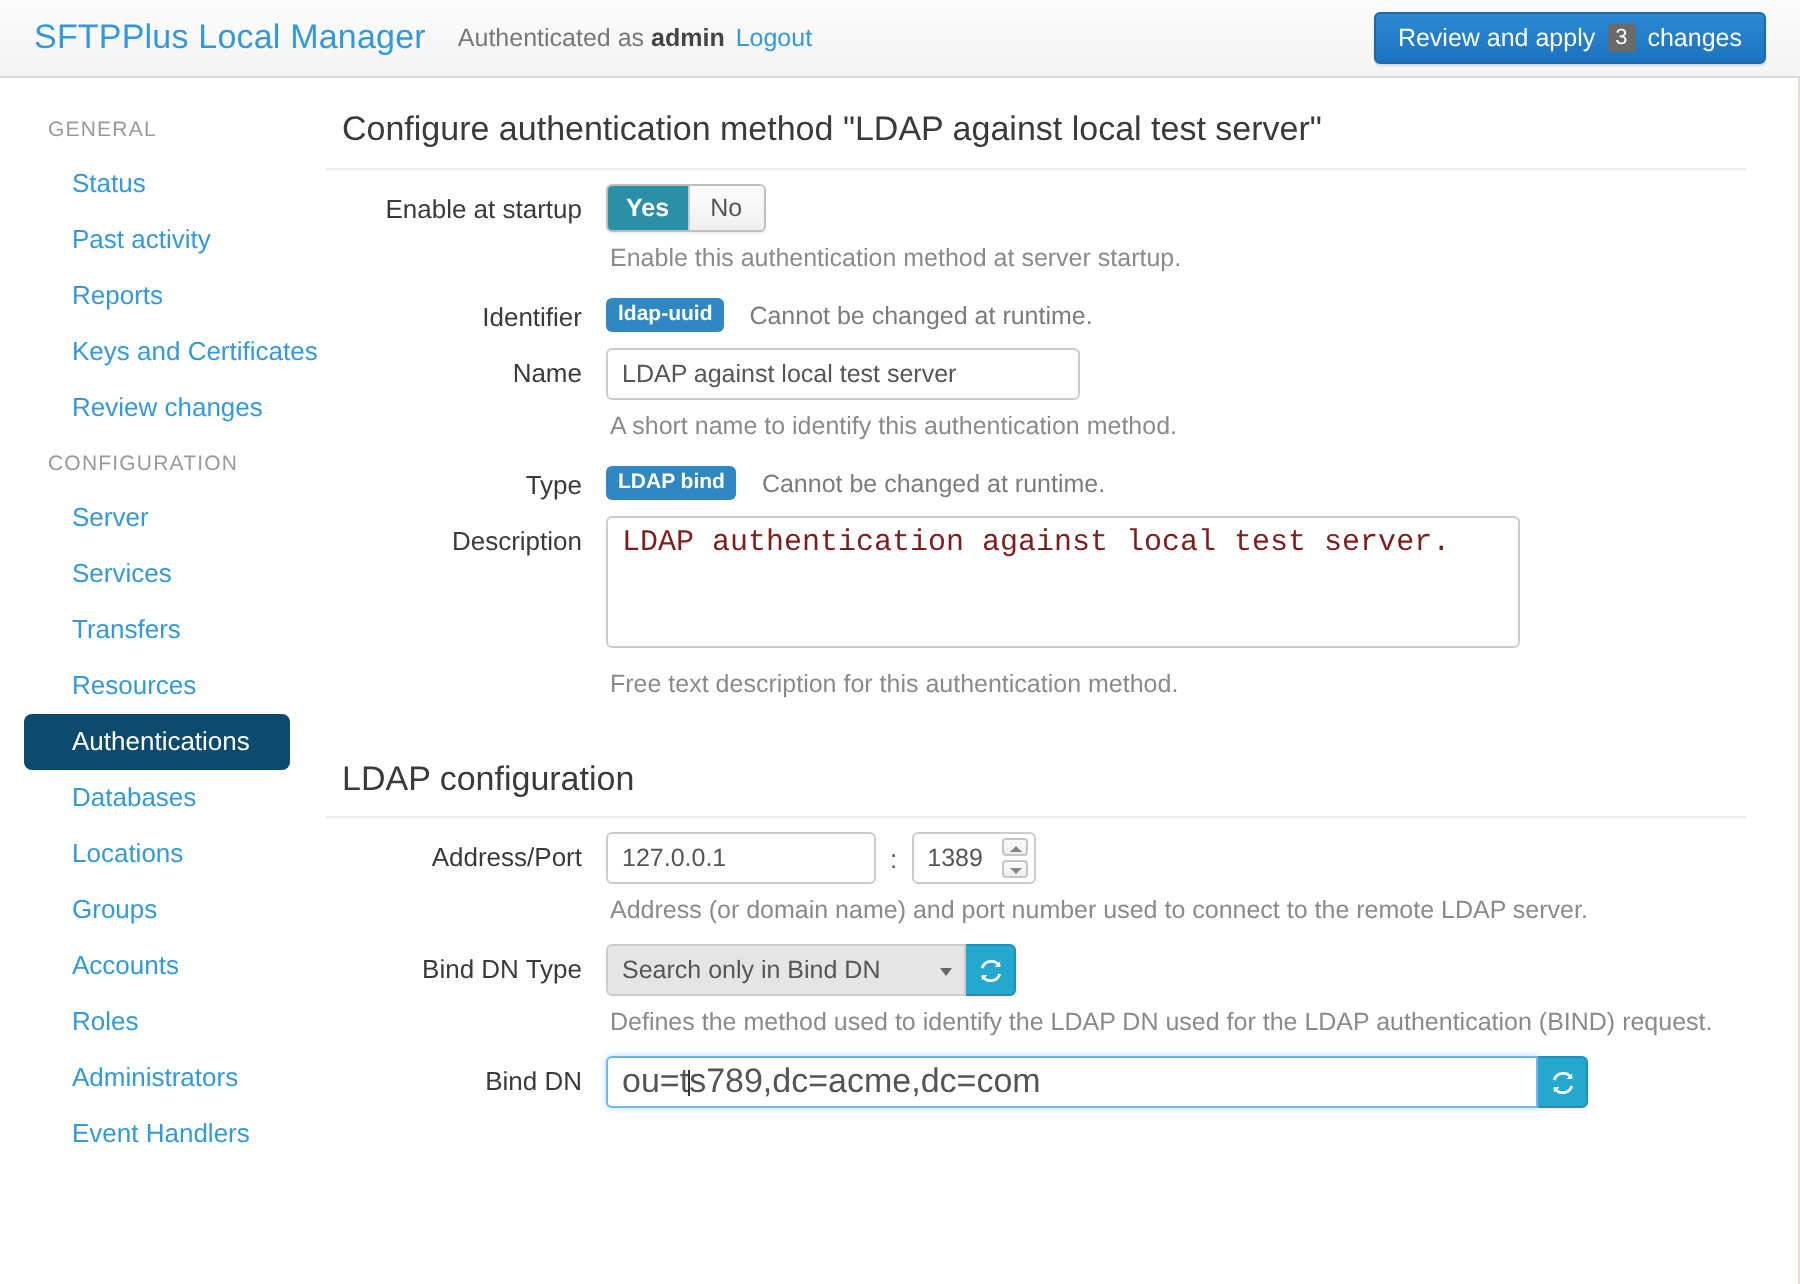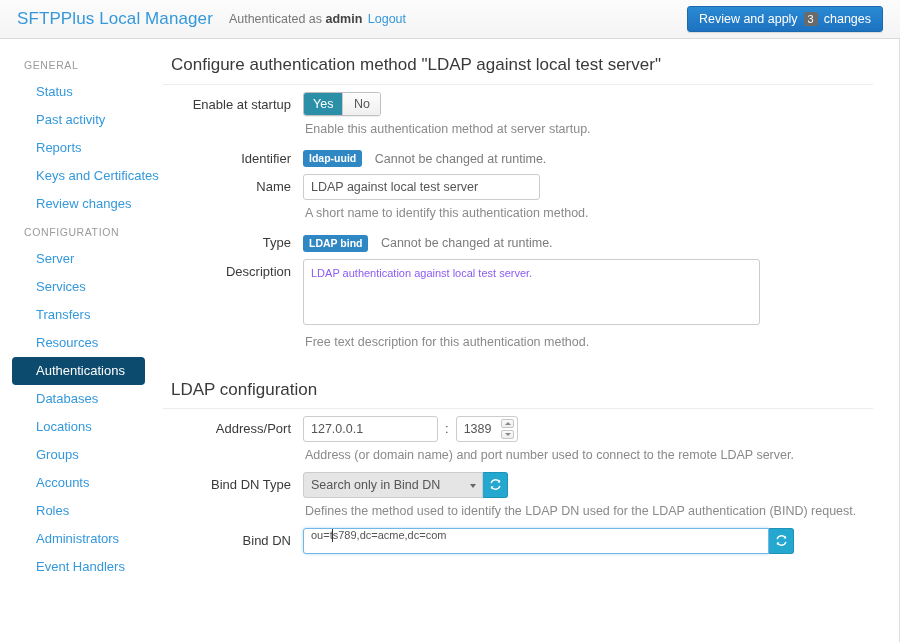--- a/index.html
+++ b/index.html
@@ -163,41 +163,41 @@
   .txt.name { width: 237px; }
   .txt.addr { width: 135px; }
   .txt.port { width: 62px; padding-right: 18px; }
 
   textarea.desc {
     width: 457px;
     height: 66px;
     border: 1px solid #ccc;
     border-radius: 3px;
     padding: 5px 7px;
-    font-size: 11px;
-    color: #8b5cf6;
+    font-size: 15px;
+    color: #7f1d1d;
     resize: none;
-    font-family: Liberation Sans, sans-serif;
+    font-family: Liberation Mono, monospace;
     outline: none;
     line-height: 16px;
   }
 
   
   .toggle { display: inline-flex; border-radius: 3px; overflow: hidden;
             border: 1px solid #bfbfbf; box-shadow: 0 1px 1px rgba(0,0,0,.07); }
   .toggle span {
     display: inline-block;
     min-width: 38px;
     text-align: center;
     font-size: 12.5px;
     line-height: 22px;
     padding: 0 9px;
     cursor: pointer;
   }
-  .toggle .on  { background: #2b8fa8; color: #fff; }
+  .toggle .on  { background: #2b8fa8; color: #fff; font-weight: bold; }
   .toggle .off { background: linear-gradient(to bottom,#fdfdfd,#efefef); color: #555;
                  border-left: 1px solid #c9c9c9; }
 
   
   .pill {
     display: inline-block;
     background: #2f87c4;
     color: #fff;
     font-size: 10.5px;
     font-weight: bold;
@@ -291,22 +291,23 @@
   .caret-bar {
     display: inline-block;
     width: 1px;
     height: 13px;
     background: #333;
     vertical-align: -2px;
     margin: 0 -0.5px;
   }
   .binddn-text {
     display: flex;
+    align-items: center;
     height: 24px;
-    font-size: 11px;
+    font-size: 17px;
     white-space: nowrap;
   }
 </style>
 </head>
 <body>
 
 <div class="topbar">
   <div class="brand">SFTPPlus Local Manager</div>
   <div class="auth-info">
     <span>Authenticated as</span>

